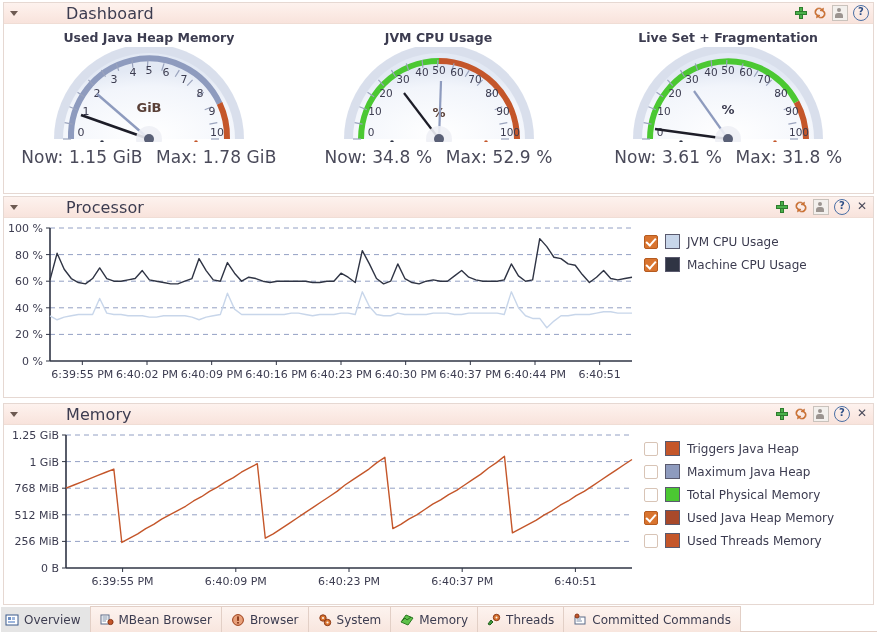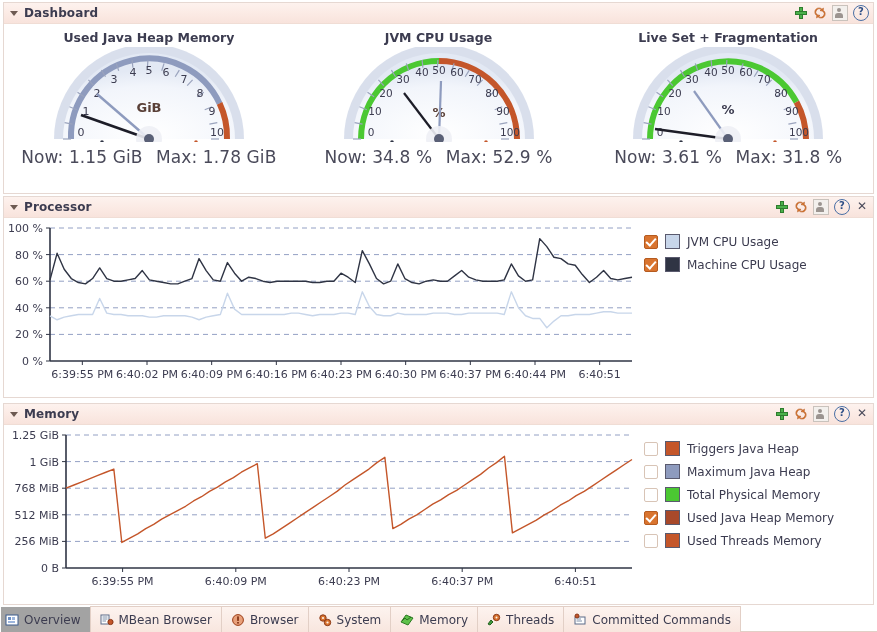--- a/index.html
+++ b/index.html
@@ -20,21 +20,21 @@
     background:linear-gradient(to bottom,#fdf2ee 0%,#fbeae4 55%,#f8e3dc 100%);
     border-bottom:1px solid #f0ddd5;
     display:flex;align-items:center;
     padding:0 4px 0 6px;
     position:relative;
   }
   .twisty{
     width:0;height:0;border-left:4px solid transparent;border-right:4px solid transparent;
     border-top:5px solid #6d5a52;margin-right:6px;cursor:pointer;
   }
-  .sec-title{font-weight:bold;font-size:12px;color:#3c3c50;letter-spacing:.1px;}
+  .sec-title{font-weight:normal;font-size:16px;color:#3c3c50;letter-spacing:.1px;margin-left:42px;}
   .sec-tools{margin-left:auto;display:flex;align-items:center;gap:5px;}
   .tool{width:14px;height:14px;display:inline-block;position:relative;cursor:pointer;}
 
   
   .ico-plus::before,.ico-plus::after{
     content:"";position:absolute;background:#4bb14b;border:1px solid #2e7d2e;box-sizing:border-box;
   }
   .ico-plus::before{left:5px;top:1px;width:4px;height:12px;}
   .ico-plus::after{left:1px;top:5px;width:12px;height:4px;}
 
@@ -91,21 +91,21 @@
     position:absolute;left:0;bottom:0;width:877px;height:27px;
     background:#ffffff;display:flex;align-items:flex-end;
   }
   .tab{
     height:25px;display:flex;align-items:center;gap:5px;
     padding:0 9px;border:1px solid #e2cfc6;border-bottom:none;
     background:linear-gradient(to bottom,#fdf3ef,#f8e6de);
     color:#3c3c50;font-size:12px;cursor:pointer;margin-right:-1px;
   }
   .tab.active{
-    background:#a3a3a3;border-color:#ffffff;border-bottom:none;font-weight:normal;
+    background:#e5e5e5;border-color:#ffffff;border-bottom:none;font-weight:normal;
     padding-left:4px;
   }
   .tab .tabico{width:14px;height:14px;display:inline-block;flex:none;position:relative;}
   .tabs-fill{flex:1 1 auto;border-bottom:1px solid #e2cfc6;height:25px;}
 </style>
 </head>
 <body>
 
 <div class="app">
 

